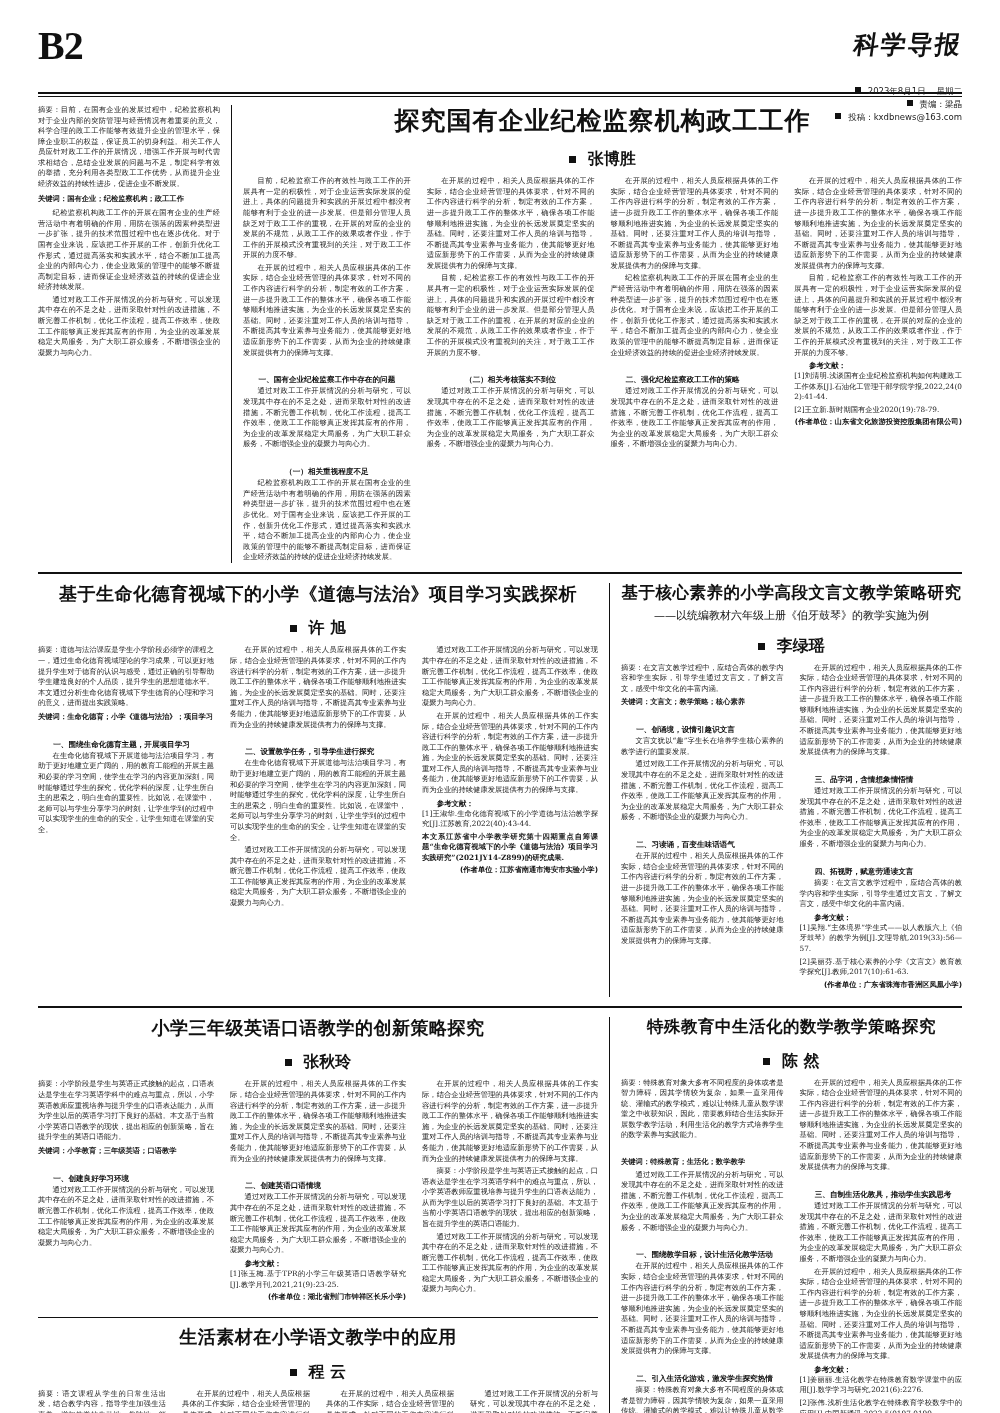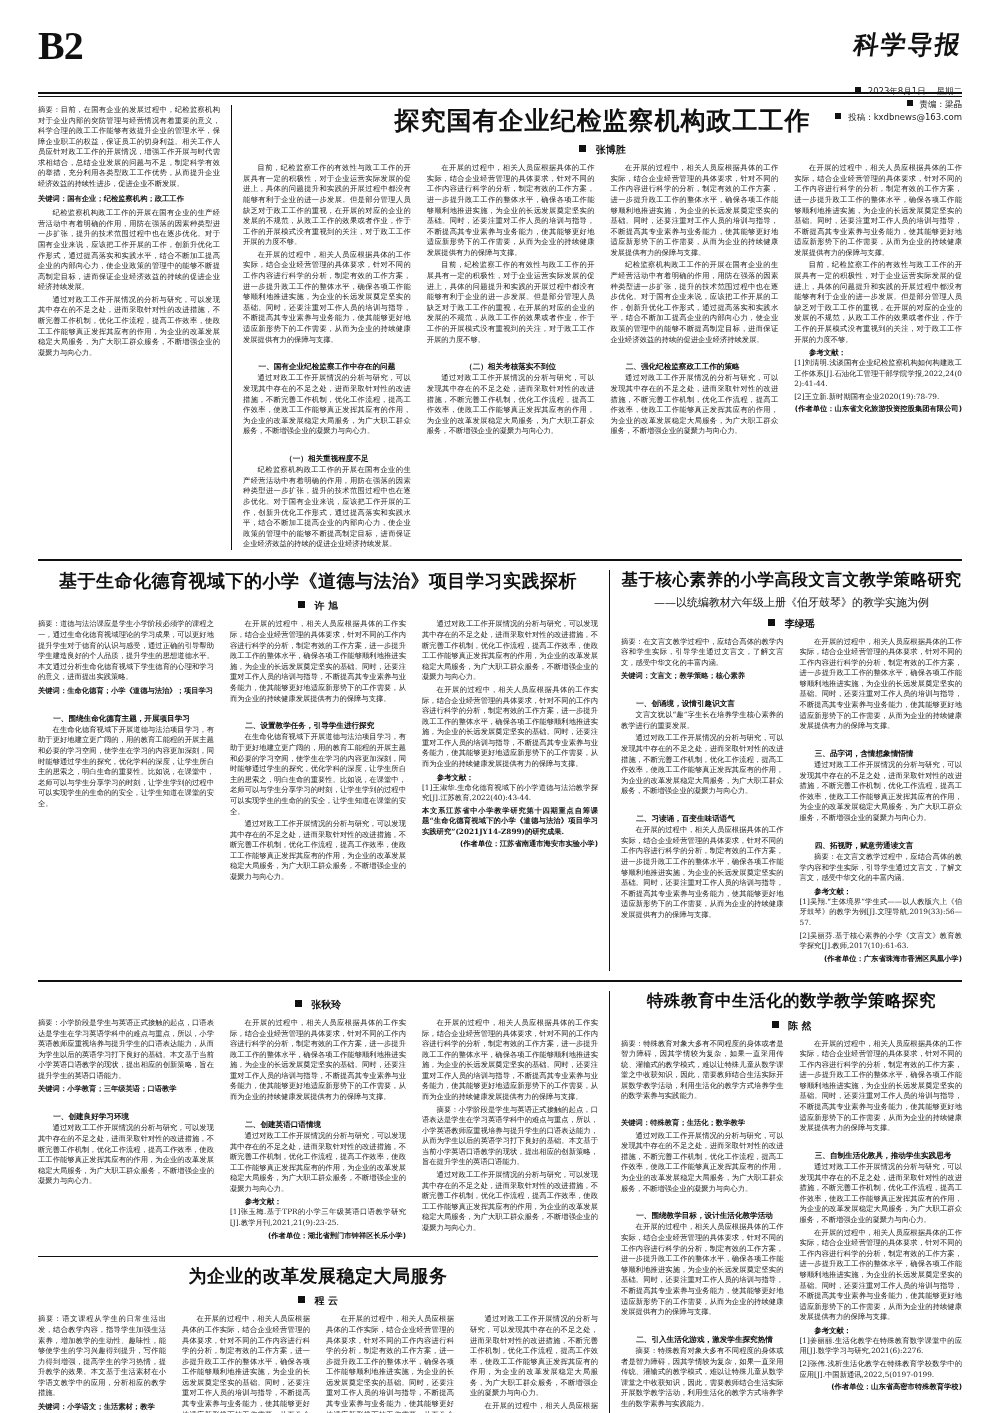--- a/index.html
+++ b/index.html
@@ -41,21 +41,21 @@
   
   .artic-title{
     font-family:"DejaVu Serif","Liberation Serif",serif;
     font-weight:bold;text-align:center;line-height:1.25;
   }
   .t-main{font-size:25px;letter-spacing:1px;}
   .t-sub{font-size:18px;letter-spacing:.5px;}
   .t-small{font-size:16.5px;letter-spacing:.5px;}
   .subtitle{font-size:11px;text-align:center;font-weight:normal;margin-top:4px;font-family:"DejaVu Serif",serif;}
   .byline{
-    text-align:center;font-size:10px;margin:7px 0 6px 0;
+    text-align:center;font-size:16px;margin:13px 0 6px 0;
     font-family:"DejaVu Serif","Liberation Serif",serif;font-weight:bold;
   }
   .byline .bsq{display:inline-block;width:7px;height:7px;background:#111;margin-right:6px;vertical-align:1px;}
 
   
   .cols{display:flex;gap:16px;}
   .col{flex:1;min-width:0;}
   p.txt{
     margin:0 0 0 0;
     font-size:7.3px;line-height:1.45;text-align:justify;
@@ -228,20 +228,21 @@
     </div>
   </div>
 
   <div class="hr-th"></div>
 
   <div class="sec">
 
     <div class="pane pad-r" style="width:560px;">
 
       <div>
+        <div class="artic-title t-sub">小学三年级英语口语教学的创新策略探究</div>
         <div class="byline">
           <span class="bsq"></span>
           <span>张秋玲</span>
         </div>
         <div class="cols">
           <div class="col">
             <p class="txt">摘要：小学阶段是学生与英语正式接触的起点，口语表达是学生在学习英语学科中的难点与重点，所以，小学英语教师应重视培养与提升学生的口语表达能力，从而为学生以后的英语学习打下良好的基础。本文基于当前小学英语口语教学的现状，提出相应的创新策略，旨在提升学生的英语口语能力。</p>
             <p class="txt kw" style="margin-top:3px;">关键词：小学教育；三年级英语；口语教学</p>
             <div class="hd l">一、创建良好学习环境</div>
             <p class="txt ind">通过对政工工作开展情况的分析与研究，可以发现其中存在的不足之处，进而采取针对性的改进措施，不断完善工作机制，优化工作流程，提高工作效率，使政工工作能够真正发挥其应有的作用，为企业的改革发展稳定大局服务，为广大职工群众服务，不断增强企业的凝聚力与向心力。</p>
@@ -258,21 +259,21 @@
             <p class="txt ind">在开展的过程中，相关人员应根据具体的工作实际，结合企业经营管理的具体要求，针对不同的工作内容进行科学的分析，制定有效的工作方案，进一步提升政工工作的整体水平，确保各项工作能够顺利地推进实施，为企业的长远发展奠定坚实的基础。同时，还要注重对工作人员的培训与指导，不断提高其专业素养与业务能力，使其能够更好地适应新形势下的工作需要，从而为企业的持续健康发展提供有力的保障与支撑。</p>
             <p class="txt ind">摘要：小学阶段是学生与英语正式接触的起点，口语表达是学生在学习英语学科中的难点与重点，所以，小学英语教师应重视培养与提升学生的口语表达能力，从而为学生以后的英语学习打下良好的基础。本文基于当前小学英语口语教学的现状，提出相应的创新策略，旨在提升学生的英语口语能力。</p>
             <p class="txt ind">通过对政工工作开展情况的分析与研究，可以发现其中存在的不足之处，进而采取针对性的改进措施，不断完善工作机制，优化工作流程，提高工作效率，使政工工作能够真正发挥其应有的作用，为企业的改革发展稳定大局服务，为广大职工群众服务，不断增强企业的凝聚力与向心力。</p>
           </div>
         </div>
       </div>
 
       <div class="hr"></div>
 
       <div>
-        <div class="artic-title t-sub">为企业的改革发展稳定大局服务</div>
+        <div class="artic-title t-sub">生活素材在小学语文教学中的应用</div>
         <div class="byline">
           <span class="bsq"></span>
           <span>程 云</span>
         </div>
         <div class="cols">
           <div class="col">
             <p class="txt">摘要：语文课程从学生的日常生活出发，结合教学内容，指导学生加强生活素养，增加教学的生动性、趣味性，能够使学生的学习兴趣得到提升，写作能力得到增强，提高学生的学习热情，提升教学的效果。本文基于生活素材在小学语文教学中的应用，分析相应的教学措施。</p>
             <p class="txt kw" style="margin-top:3px;">关键词：小学语文；生活素材；教学</p>
             <div class="hd l">一、明确教学目标</div>
             <p class="txt ind">通过对政工工作开展情况的分析与研究，可以发现其中存在的不足之处，进而采取针对性的改进措施，不断完善工作机制，优化工作流程，提高工作效率，使政工工作能够真正发挥其应有的作用，为企业的改革发展稳定大局服务，为广大职工群众服务，不断增强企业的凝聚力与向心力。</p>

